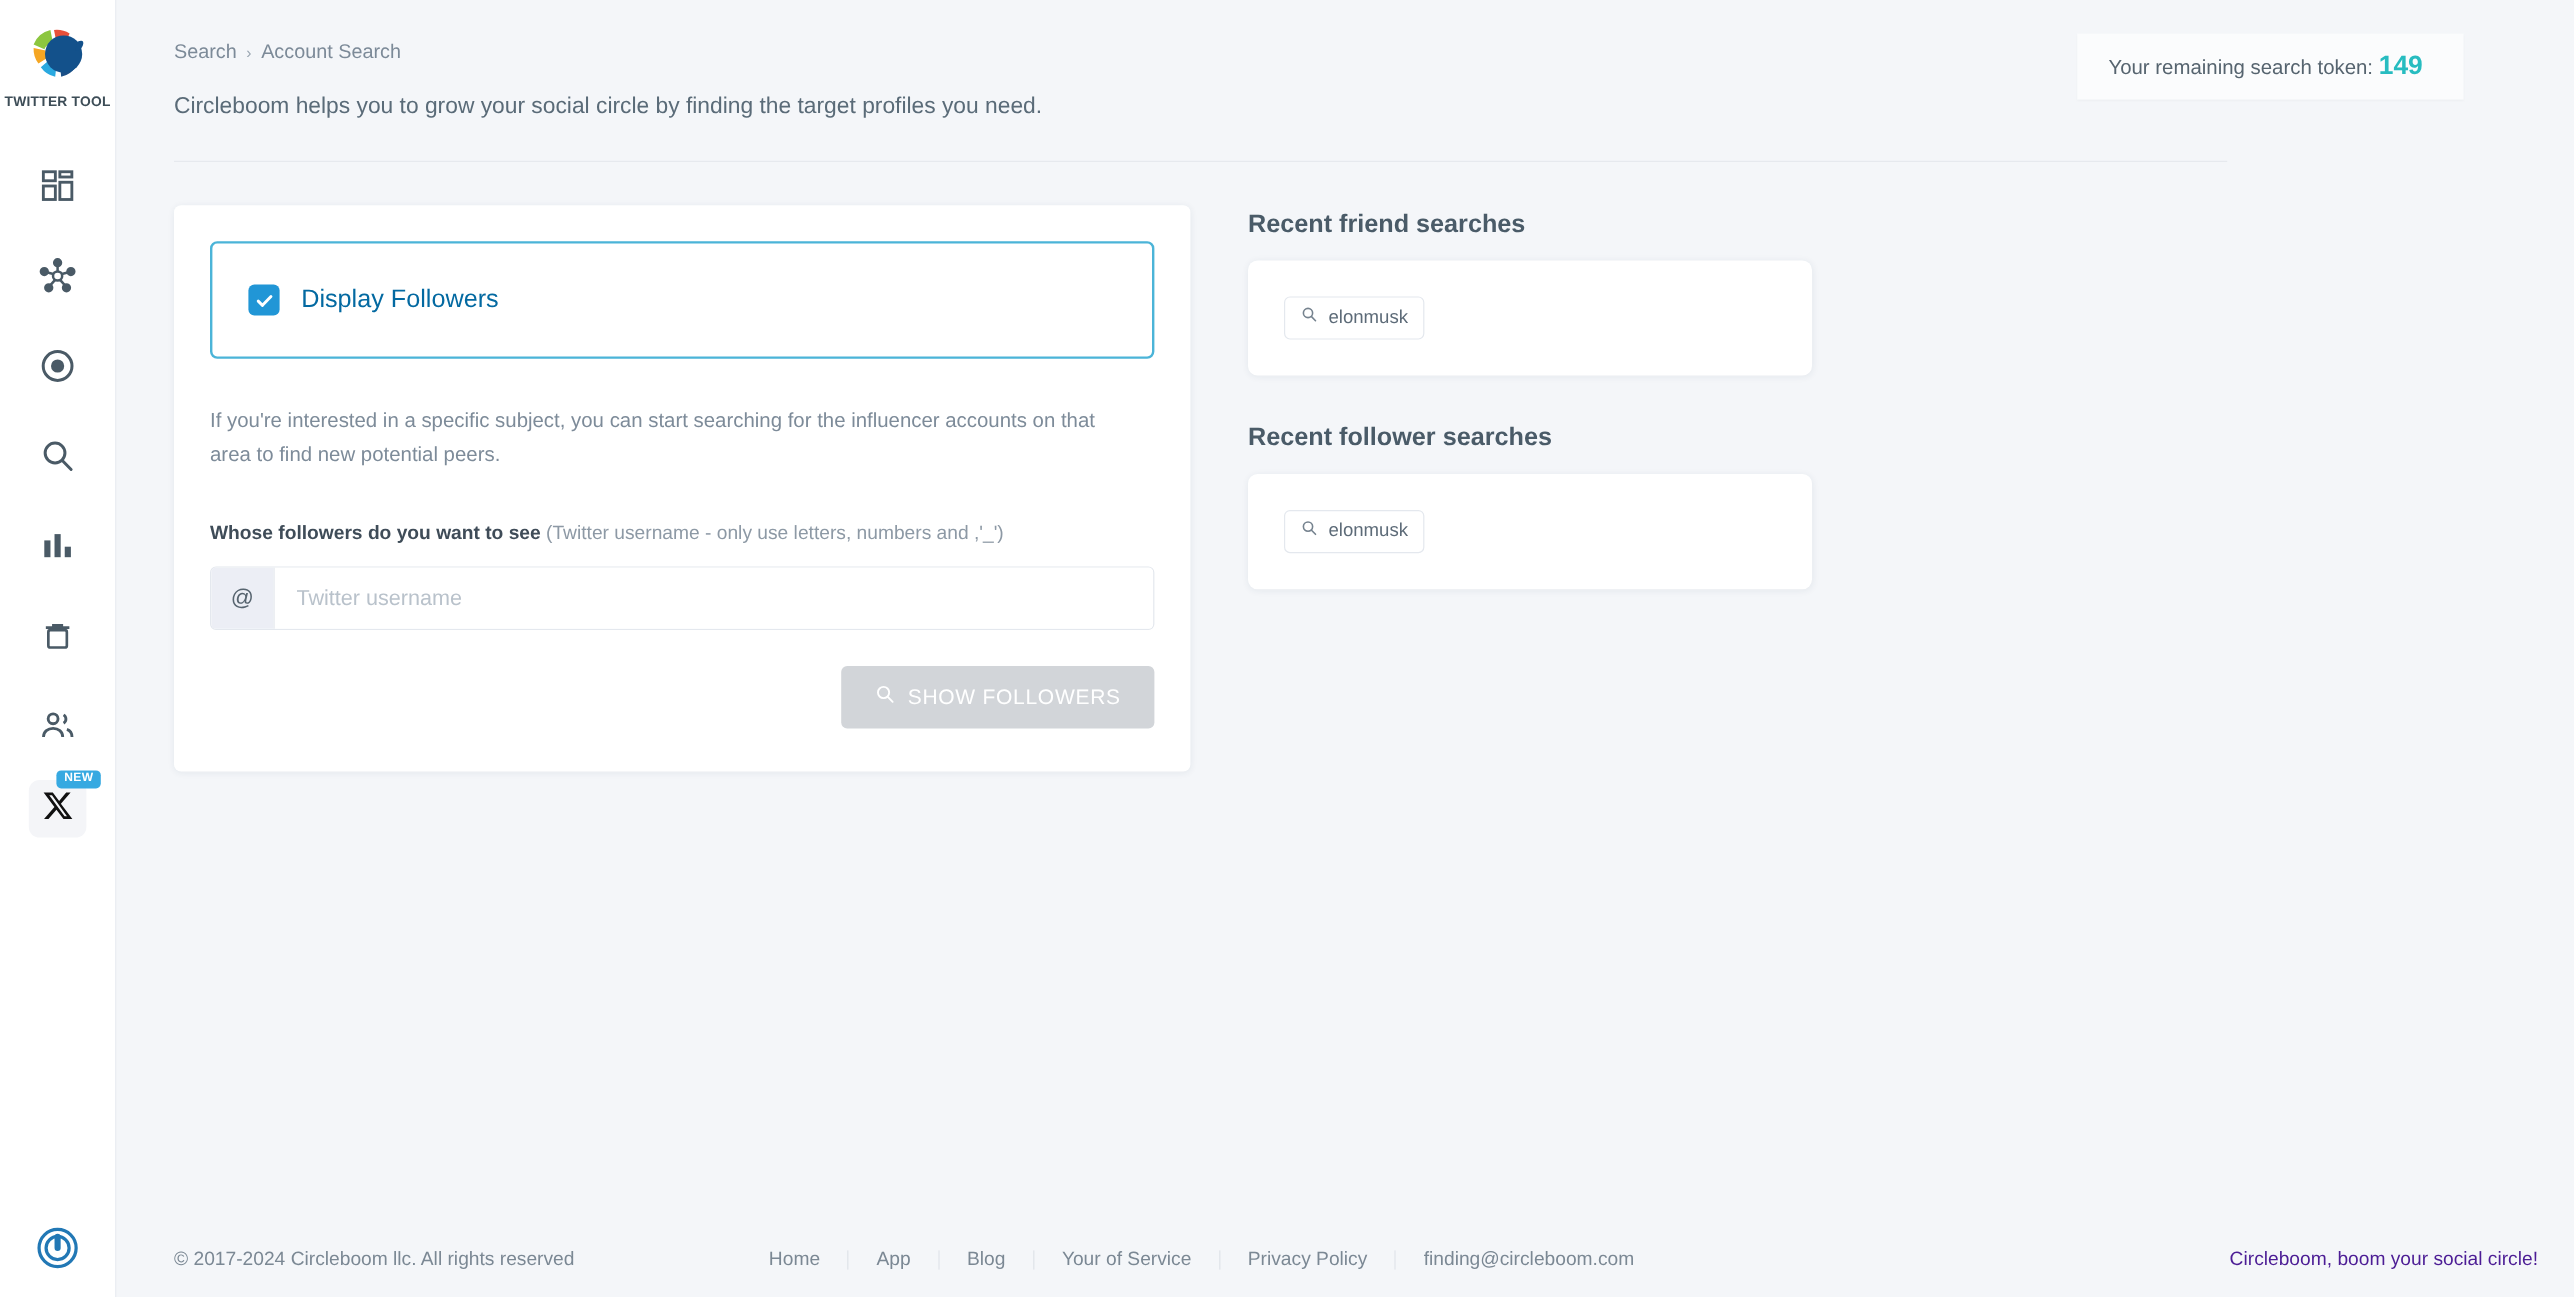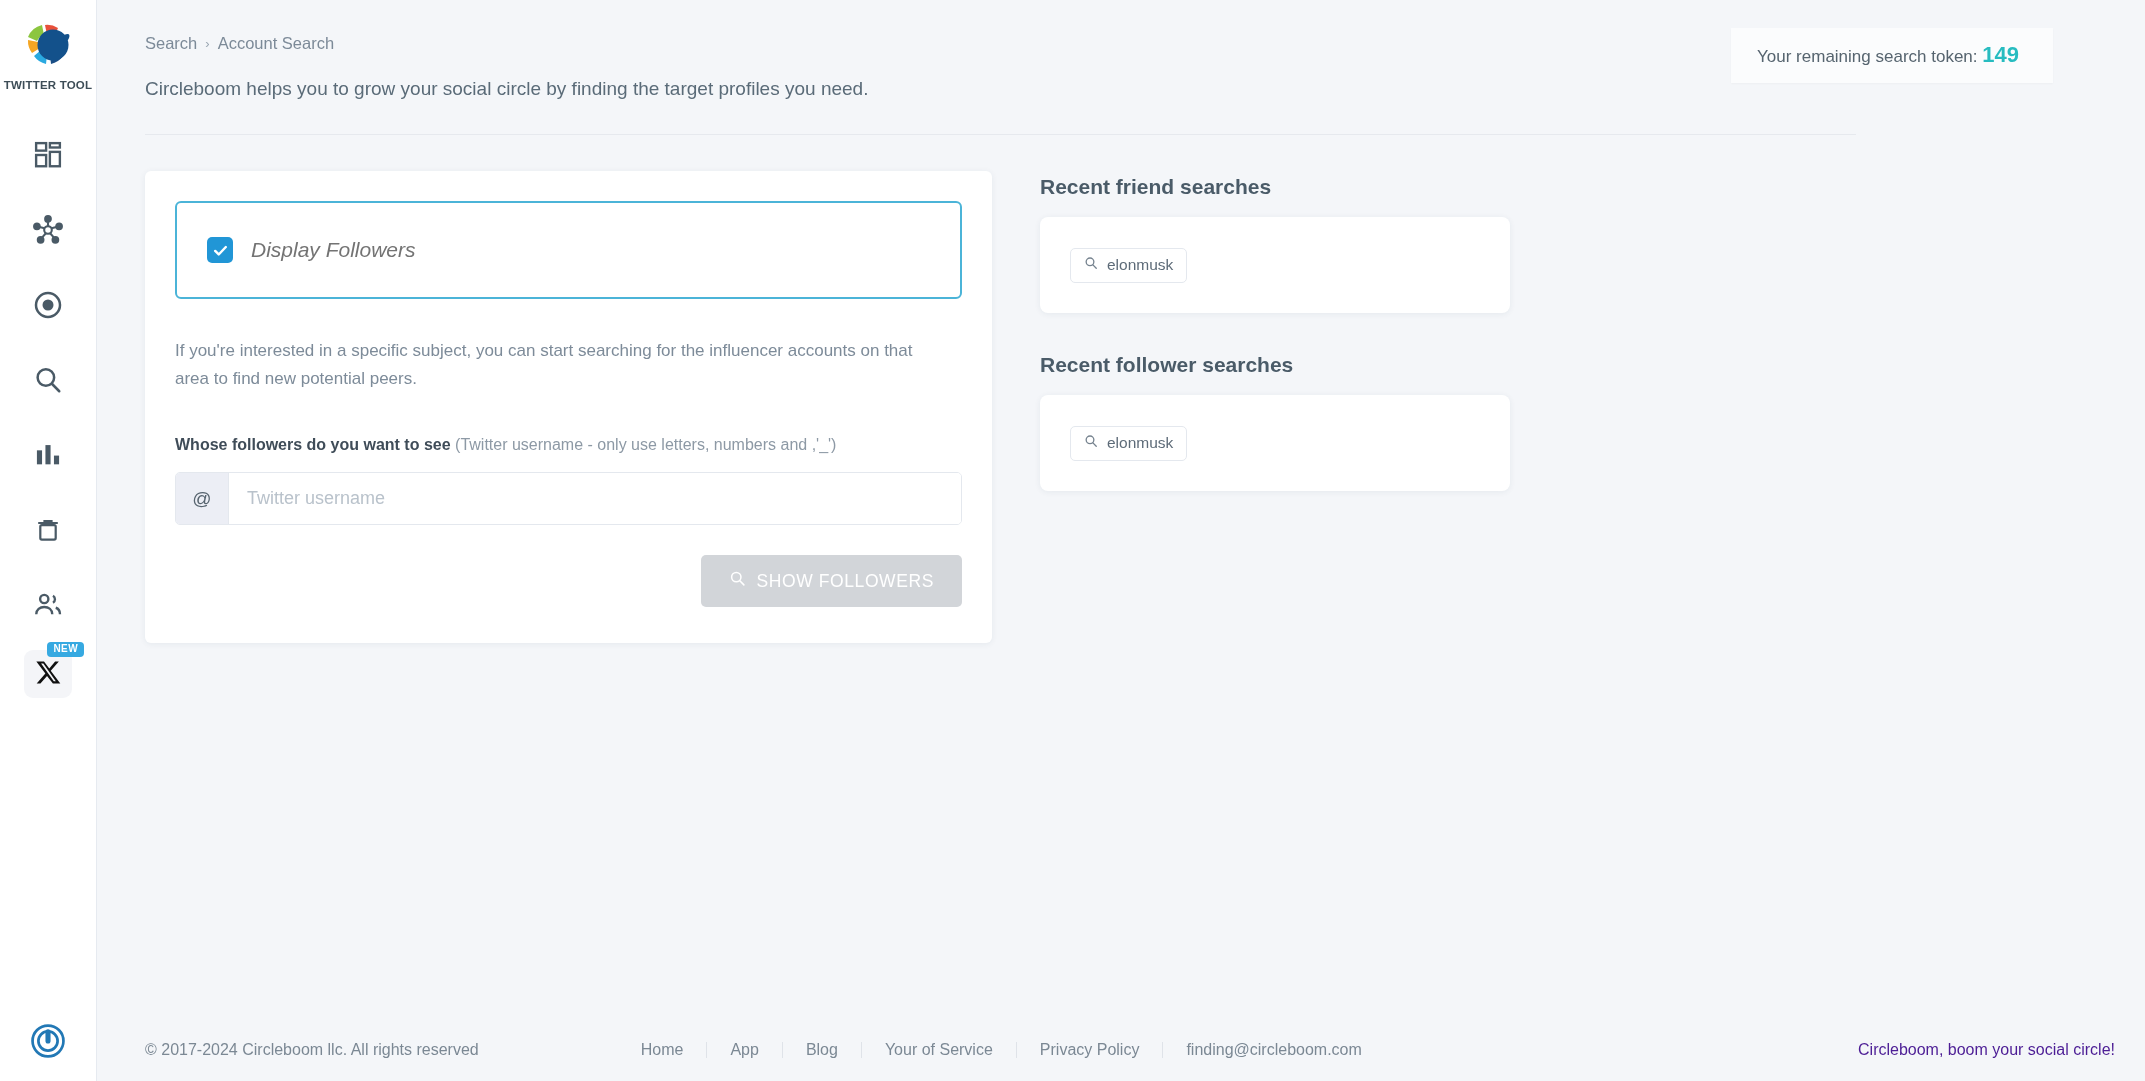--- a/index.html
+++ b/index.html
@@ -97,21 +97,21 @@
   }
   .choice.selected { border: 2px solid #4bb4d8; }
   .cb-empty {
     width: 26px; height: 26px; border: 1px solid #dadfe6; border-radius: 4px; background: #fff;
   }
   .cb-checked {
     width: 26px; height: 26px; border-radius: 5px; background: #2196d6;
     display: flex; align-items: center; justify-content: center;
   }
   .choice-label { font-size: 21px; color: #44525e; }
-  .choice.selected .choice-label { color: #737373; font-style: italic; }
+  .choice.selected .choice-label { color: #0369a1; }
 
   .helper {
     margin-top: 38px; font-size: 17px; color: #7d8b99; line-height: 1.62;
     width: 770px;
   }
   .field-label {
     margin-top: 44px; font-size: 16px; color: #5d6b78;
   }
   .field-label b { color: #3f4c58; font-weight: bold; }
   .field-label span { color: #8d99a5; }

